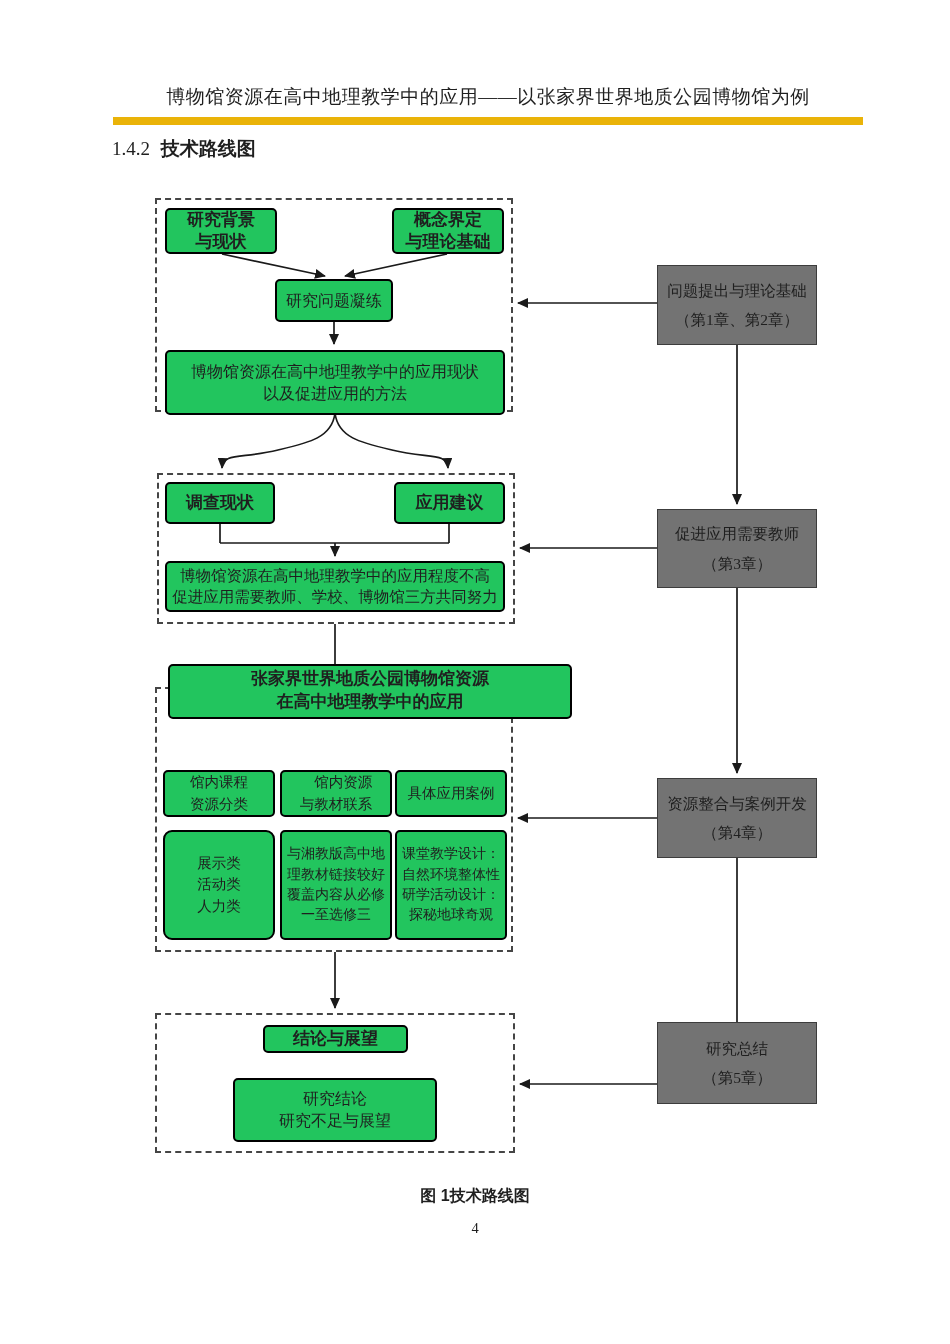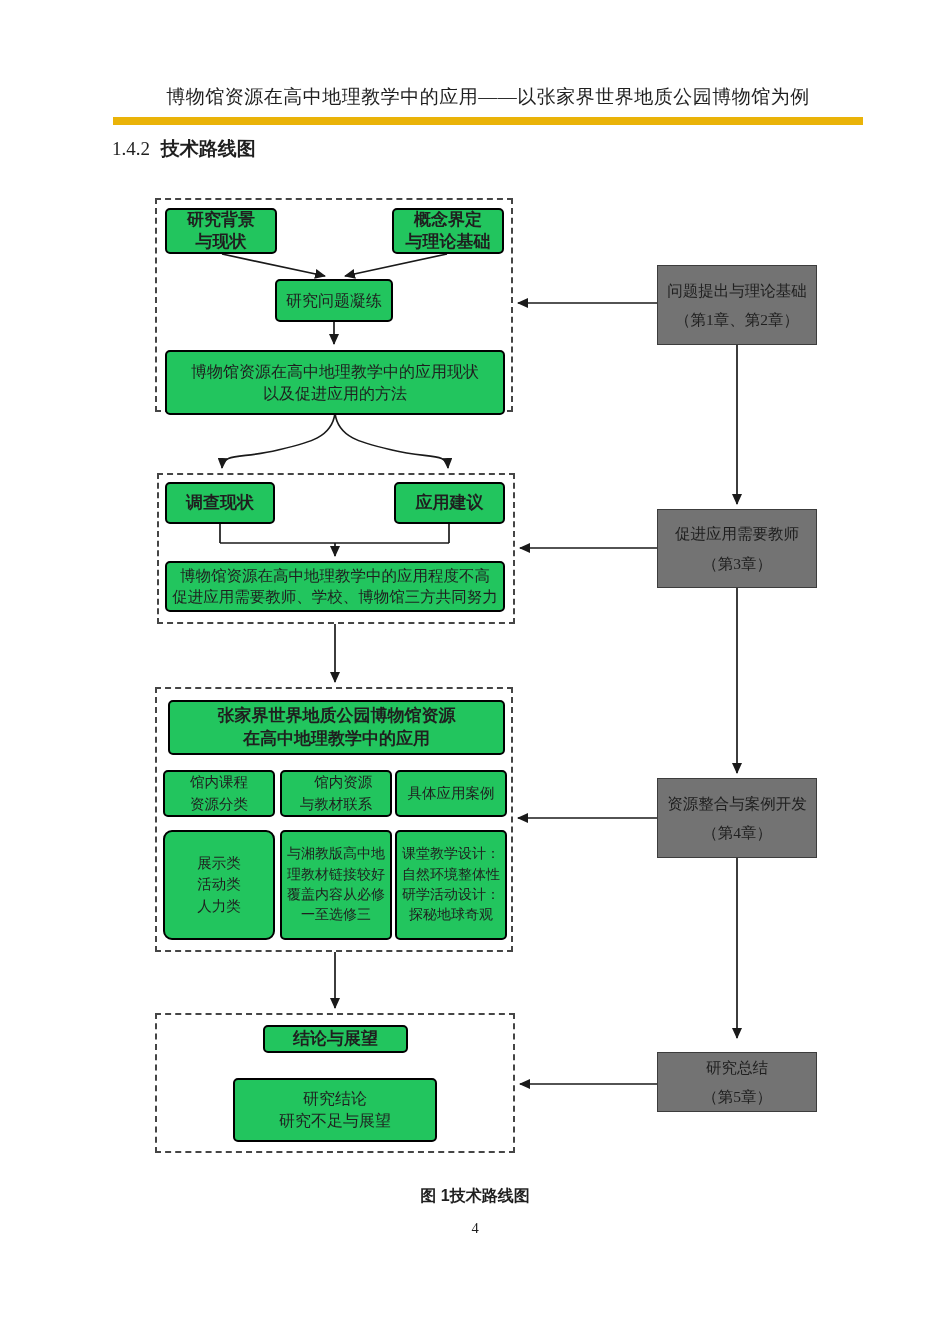--- a/index.html
+++ b/index.html
@@ -89,21 +89,21 @@
   <div class="abs bx" style="left:165px;top:350px;width:340px;height:65px;">博物馆资源在高中地理教学中的应用现状
 以及促进应用的方法</div>
 
   <div class="abs dashed" style="left:157px;top:473px;width:358px;height:151px;"></div>
   <div class="abs bx bold" style="left:165px;top:482px;width:110px;height:42px;">调查现状</div>
   <div class="abs bx bold" style="left:394px;top:482px;width:111px;height:42px;">应用建议</div>
   <div class="abs bx" style="left:165px;top:561px;width:340px;height:51px;font-size:15.5px;">博物馆资源在高中地理教学中的应用程度不高
 促进应用需要教师、学校、博物馆三方共同努力</div>
 
   <div class="abs dashed" style="left:155px;top:687px;width:358px;height:265px;"></div>
-  <div class="abs bx bold" style="left:168px;top:700px;width:337px;height:55px;">张家界世界地质公园博物馆资源
+  <div class="abs bx bold" style="left:168px;top:664px;width:404px;height:55px;font-family:Liberation Mono, monospace;">张家界世界地质公园博物馆资源
 在高中地理教学中的应用</div>
   <div class="abs bx small" style="left:163px;top:770px;width:112px;height:47px;">馆内课程
 资源分类</div>
   <div class="abs bx small" style="left:280px;top:770px;width:112px;height:47px;text-align:right;">馆内资源
 与教材联系</div>
   <div class="abs bx small" style="left:395px;top:770px;width:112px;height:47px;">具体应用案例</div>
   <div class="abs bx small" style="left:163px;top:830px;width:112px;height:110px;border-radius:9px;">展示类
 活动类
 人力类</div>
   <div class="abs bx small" style="left:280px;top:830px;width:112px;height:110px;font-size:14px;">与湘教版高中地
@@ -119,19 +119,19 @@
   <div class="abs bx bold" style="left:263px;top:1025px;width:145px;height:28px;">结论与展望</div>
   <div class="abs bx" style="left:233px;top:1078px;width:204px;height:64px;">研究结论
 研究不足与展望</div>
 
   <div class="abs rbx" style="left:657px;top:265px;width:160px;height:80px;">问题提出与理论基础
 （第1章、第2章）</div>
   <div class="abs rbx" style="left:657px;top:509px;width:160px;height:79px;">促进应用需要教师
 （第3章）</div>
   <div class="abs rbx" style="left:657px;top:778px;width:160px;height:80px;">资源整合与案例开发
 （第4章）</div>
-  <div class="abs rbx" style="left:657px;top:1052px;width:160px;height:60px;">研究总结
+  <div class="abs rbx" style="left:657px;top:1022px;width:160px;height:82px;">研究总结
 （第5章）</div>
 
   <div class="abs caption">图  1技术路线图</div>
   <div class="abs pageno">4</div>
 
 </div>
 
 </body></html>

